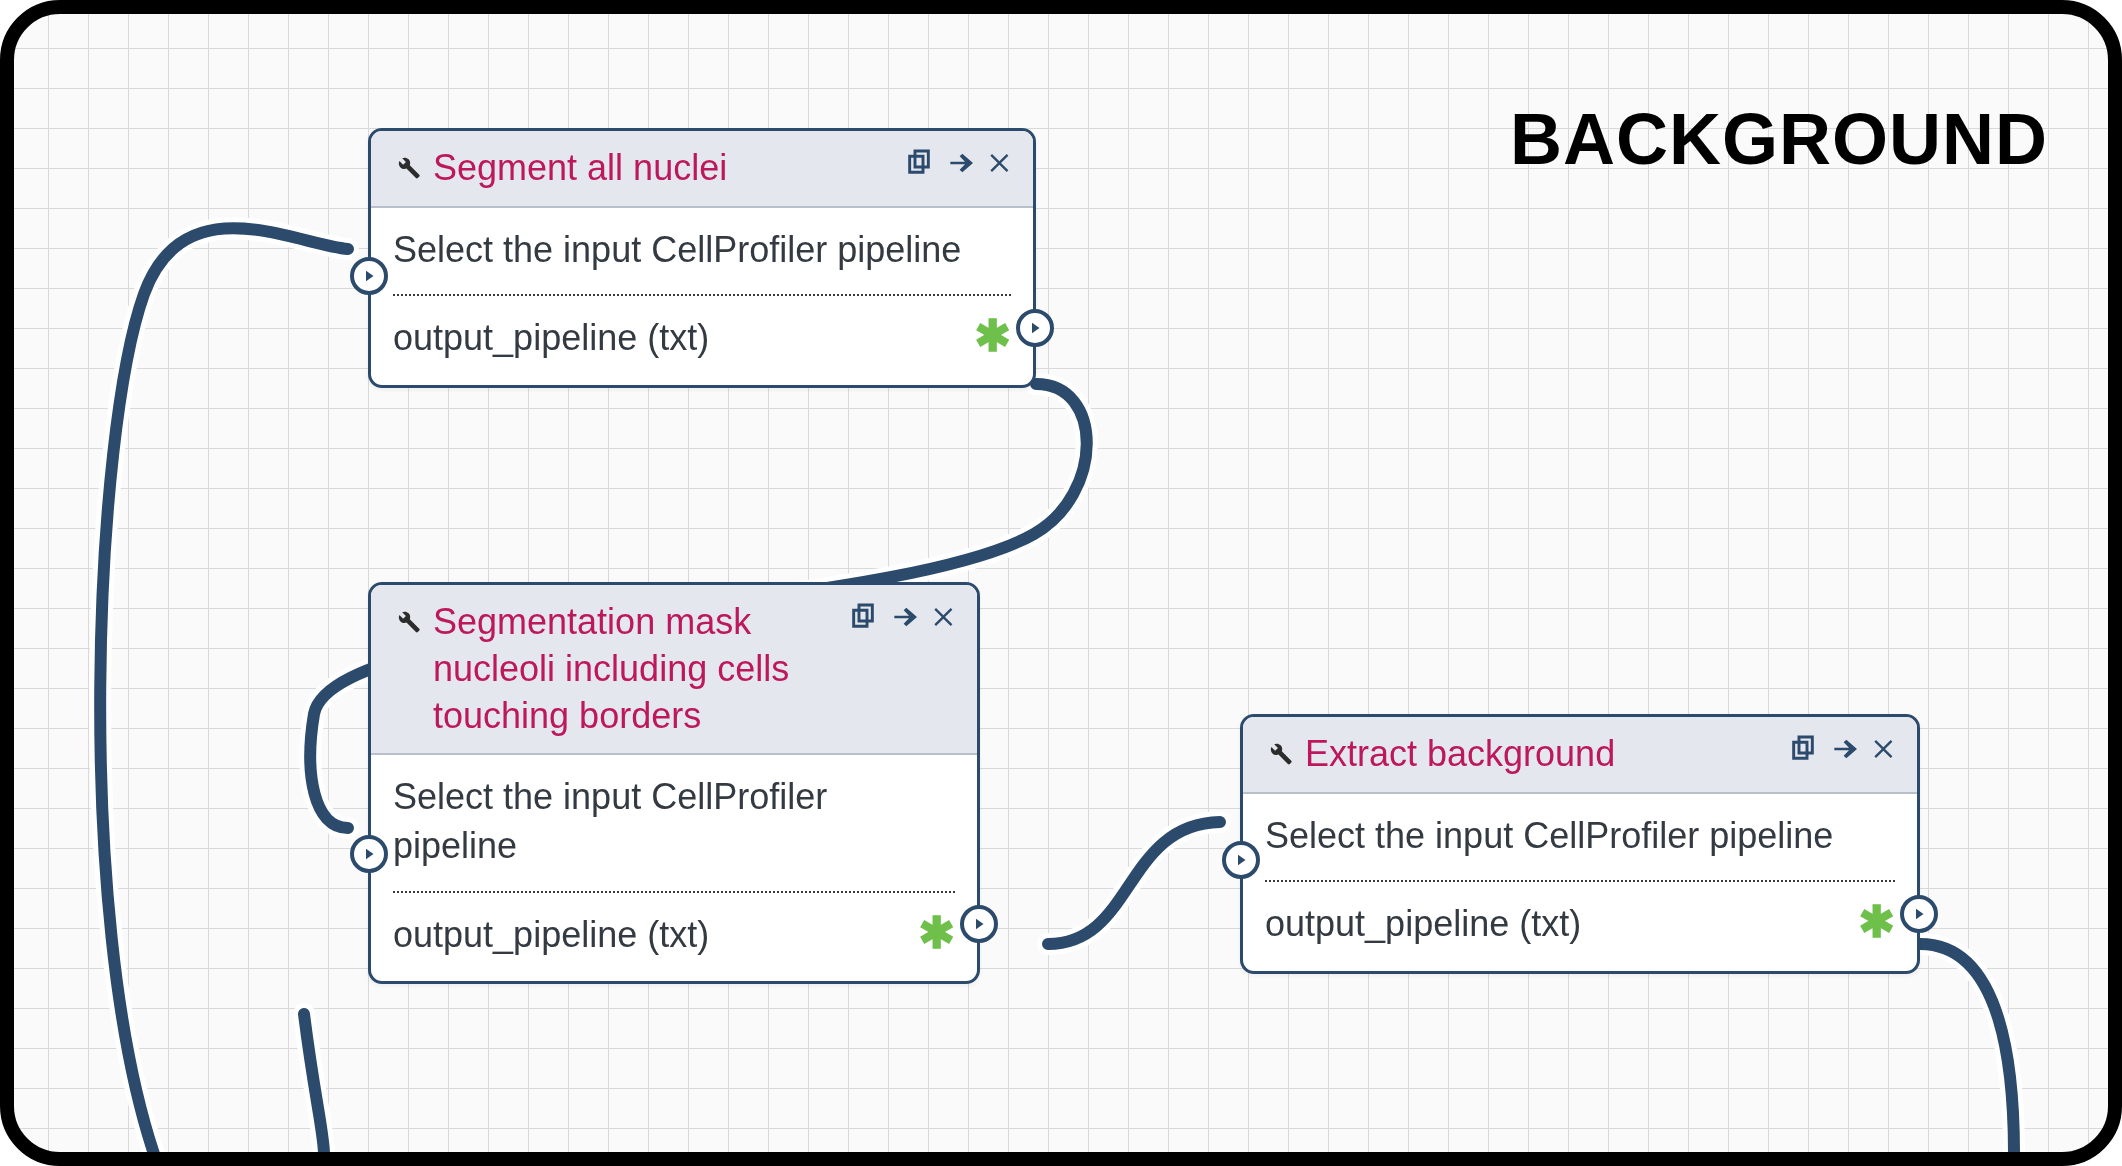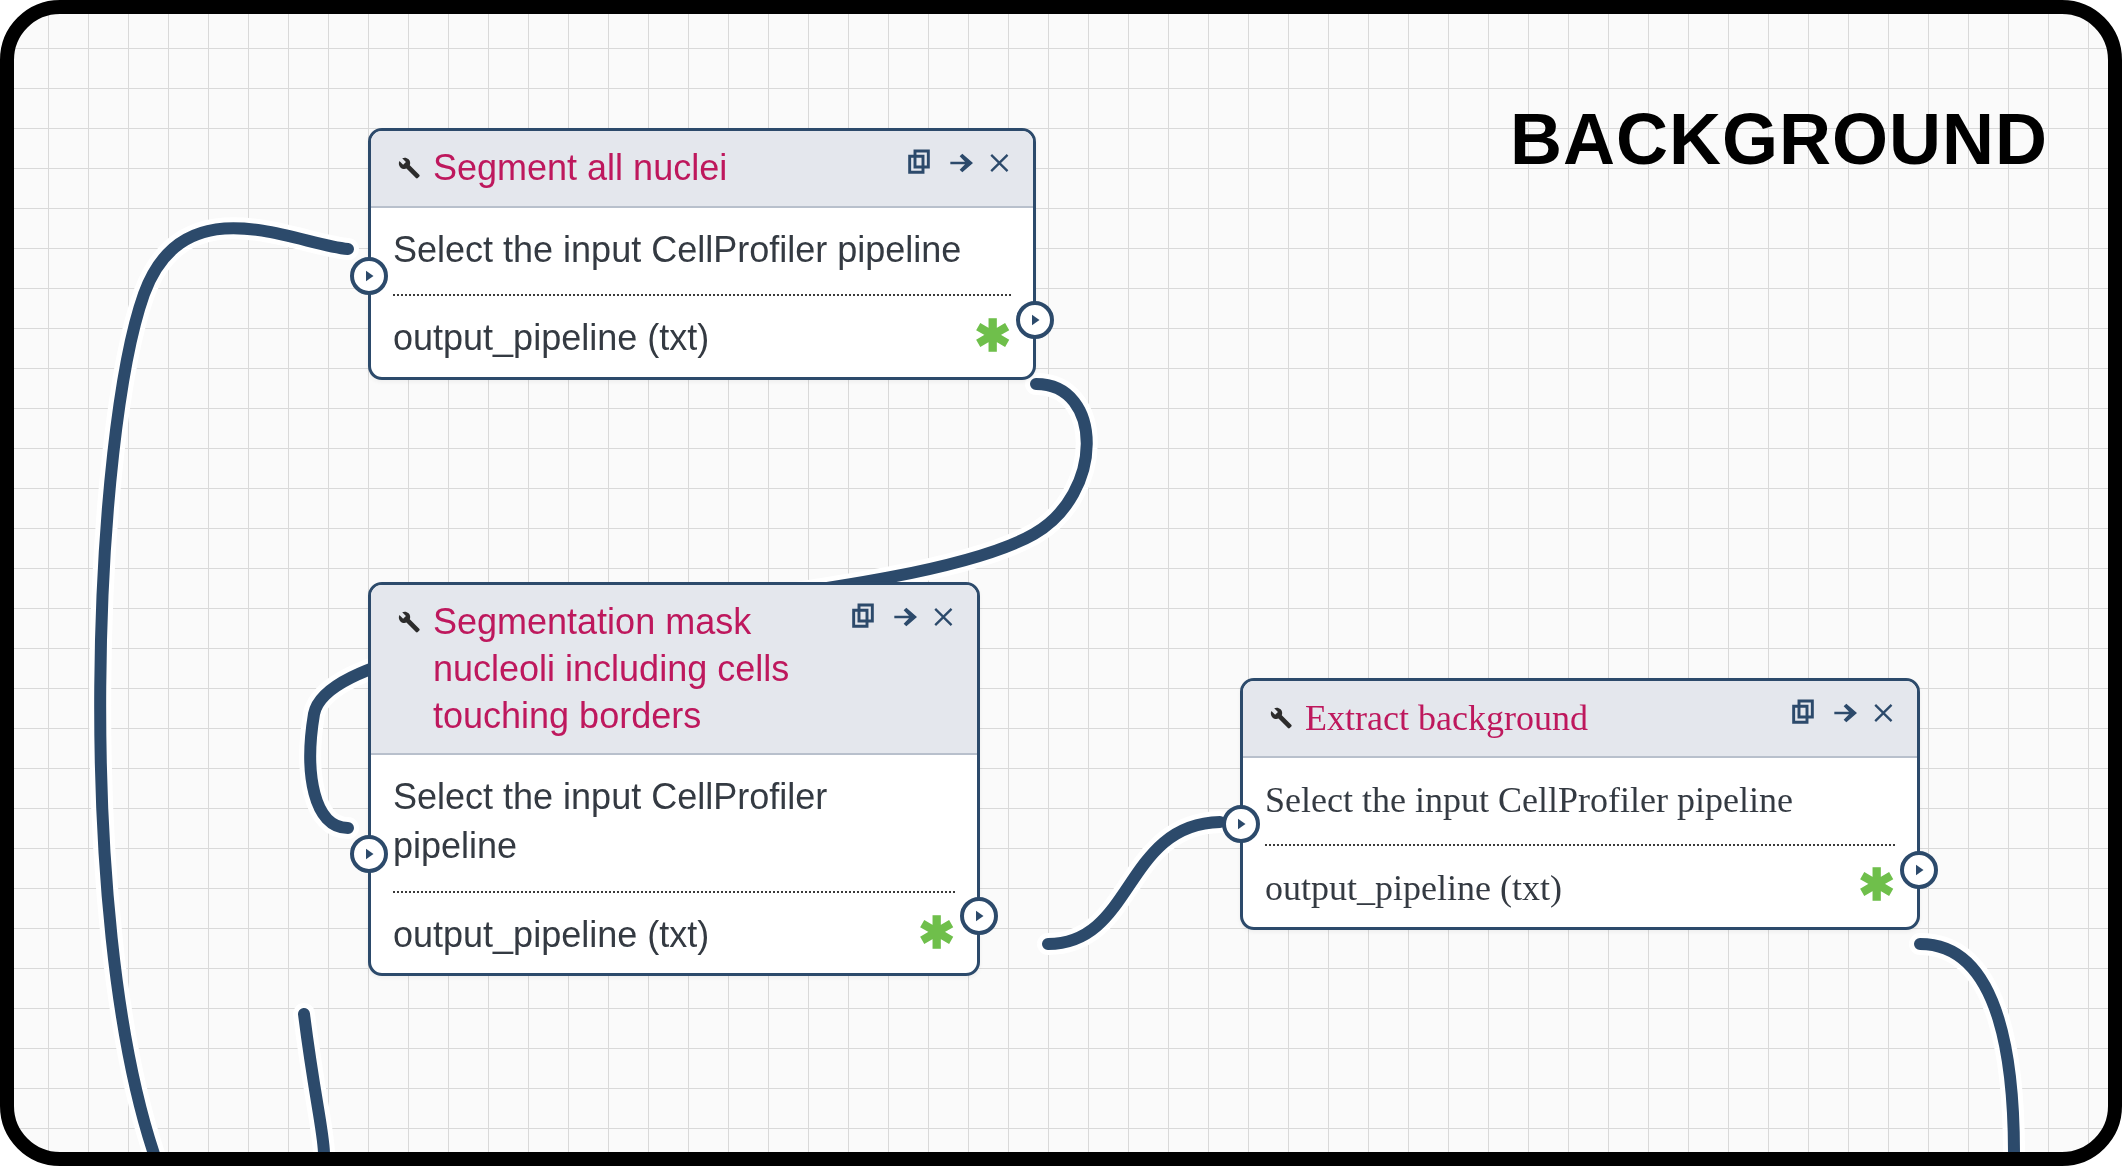--- a/index.html
+++ b/index.html
@@ -61,21 +61,21 @@
     padding-right: 10px;
   }
   .node-actions {
     flex: 0 0 auto;
     display: flex;
     gap: 10px;
     align-items: center;
     margin-top: 2px;
   }
   .node-body {
-    padding: 18px 22px 14px 22px;
+    padding: 18px 22px 22px 22px;
   }
   .io-row {
     font-size: 36px;
     color: #343a42;
     line-height: 1.35;
     position: relative;
   }
   .io-row.input {
     padding-bottom: 14px;
   }
@@ -108,21 +108,21 @@
     border: 4px solid #2c4a6b;
     display: flex;
     align-items: center;
     justify-content: center;
   }
   .port svg { display:block; }
 
   
   #node1 { left: 354px; top: 114px; width: 668px; }
   #node2 { left: 354px; top: 568px; width: 612px; }
-  #node3 { left: 1226px; top: 664px; width: 680px; font-family: Liberation Serif, serif; }
+  #node3 { left: 1226px; top: 700px; width: 680px; }
 
   
   #node1 .port-in  { left: -21px; top: 126px; }
   #node1 .port-out { right: -21px; bottom: 38px; }
 
   #node2 .port-in  { left: -21px; top: 250px; }
   #node2 .port-out { right: -21px; bottom: 38px; }
 
   #node3 .port-in  { left: -21px; top: 124px; }
   #node3 .port-out { right: -21px; bottom: 38px; }

